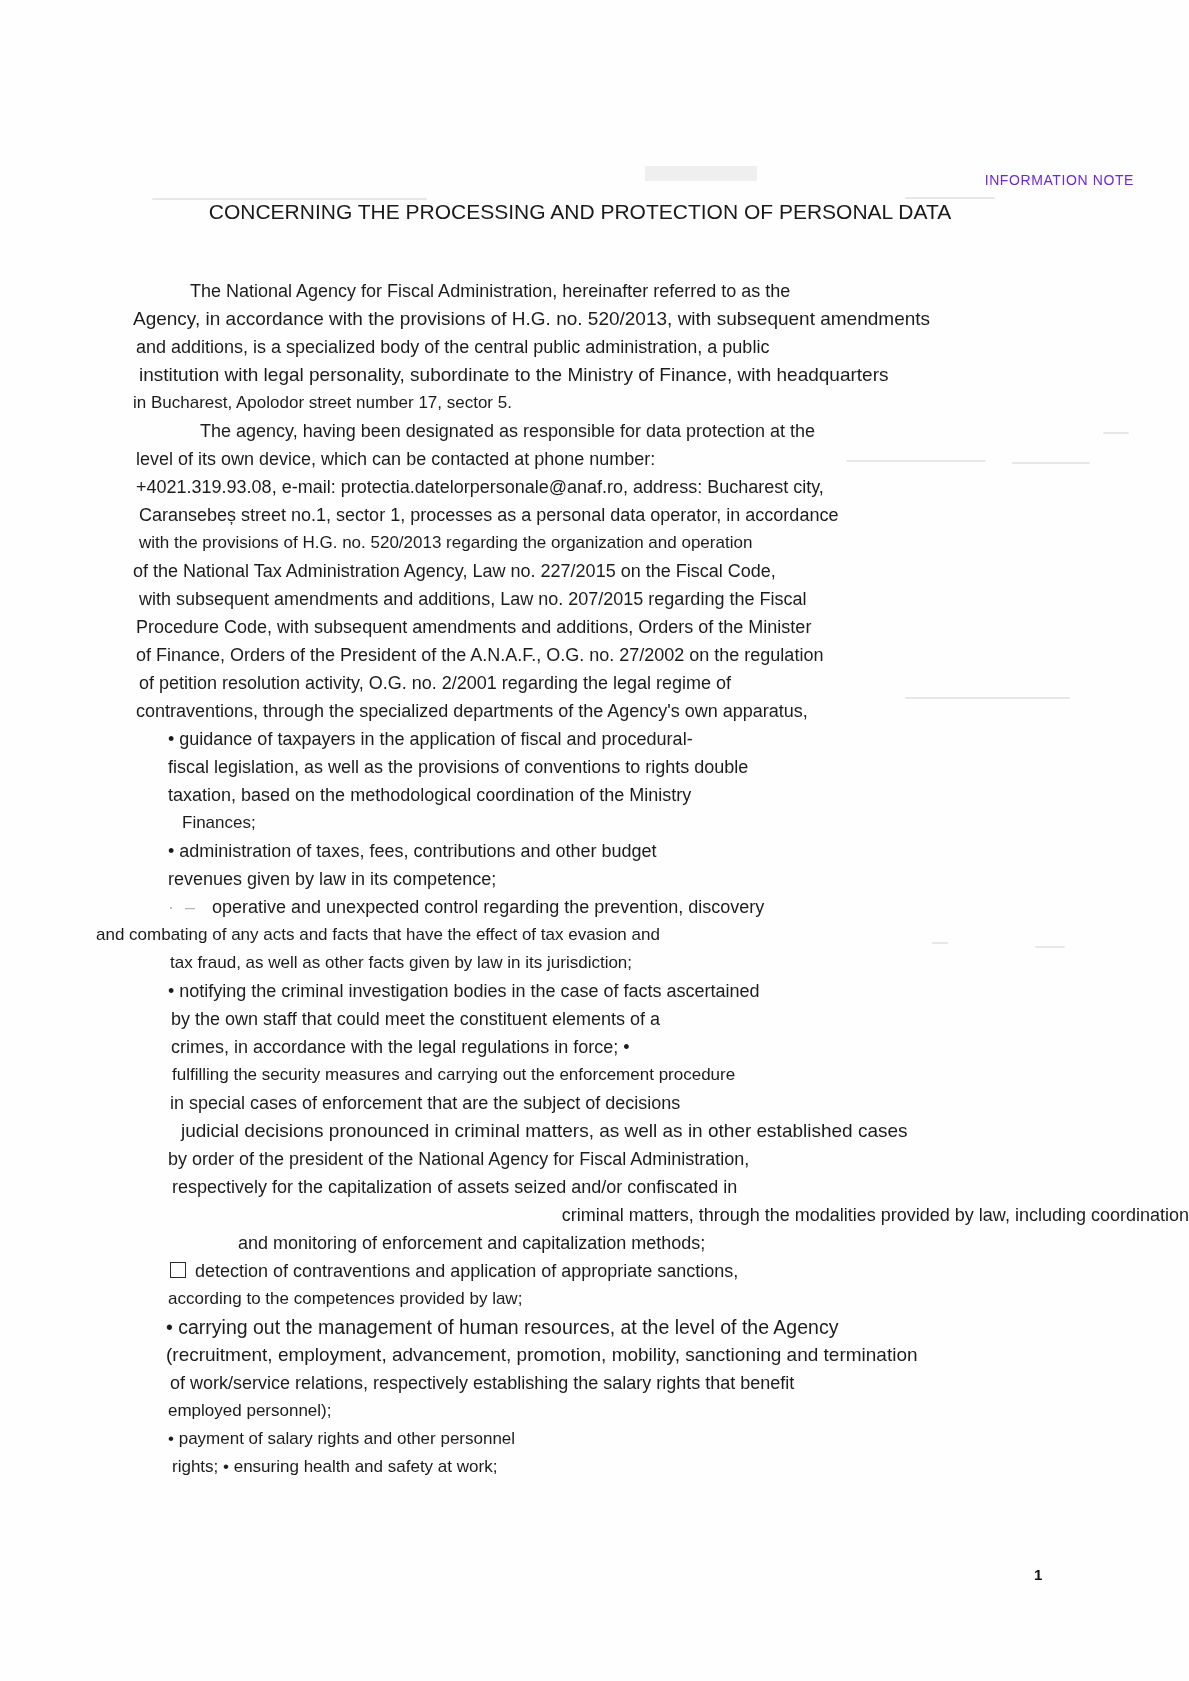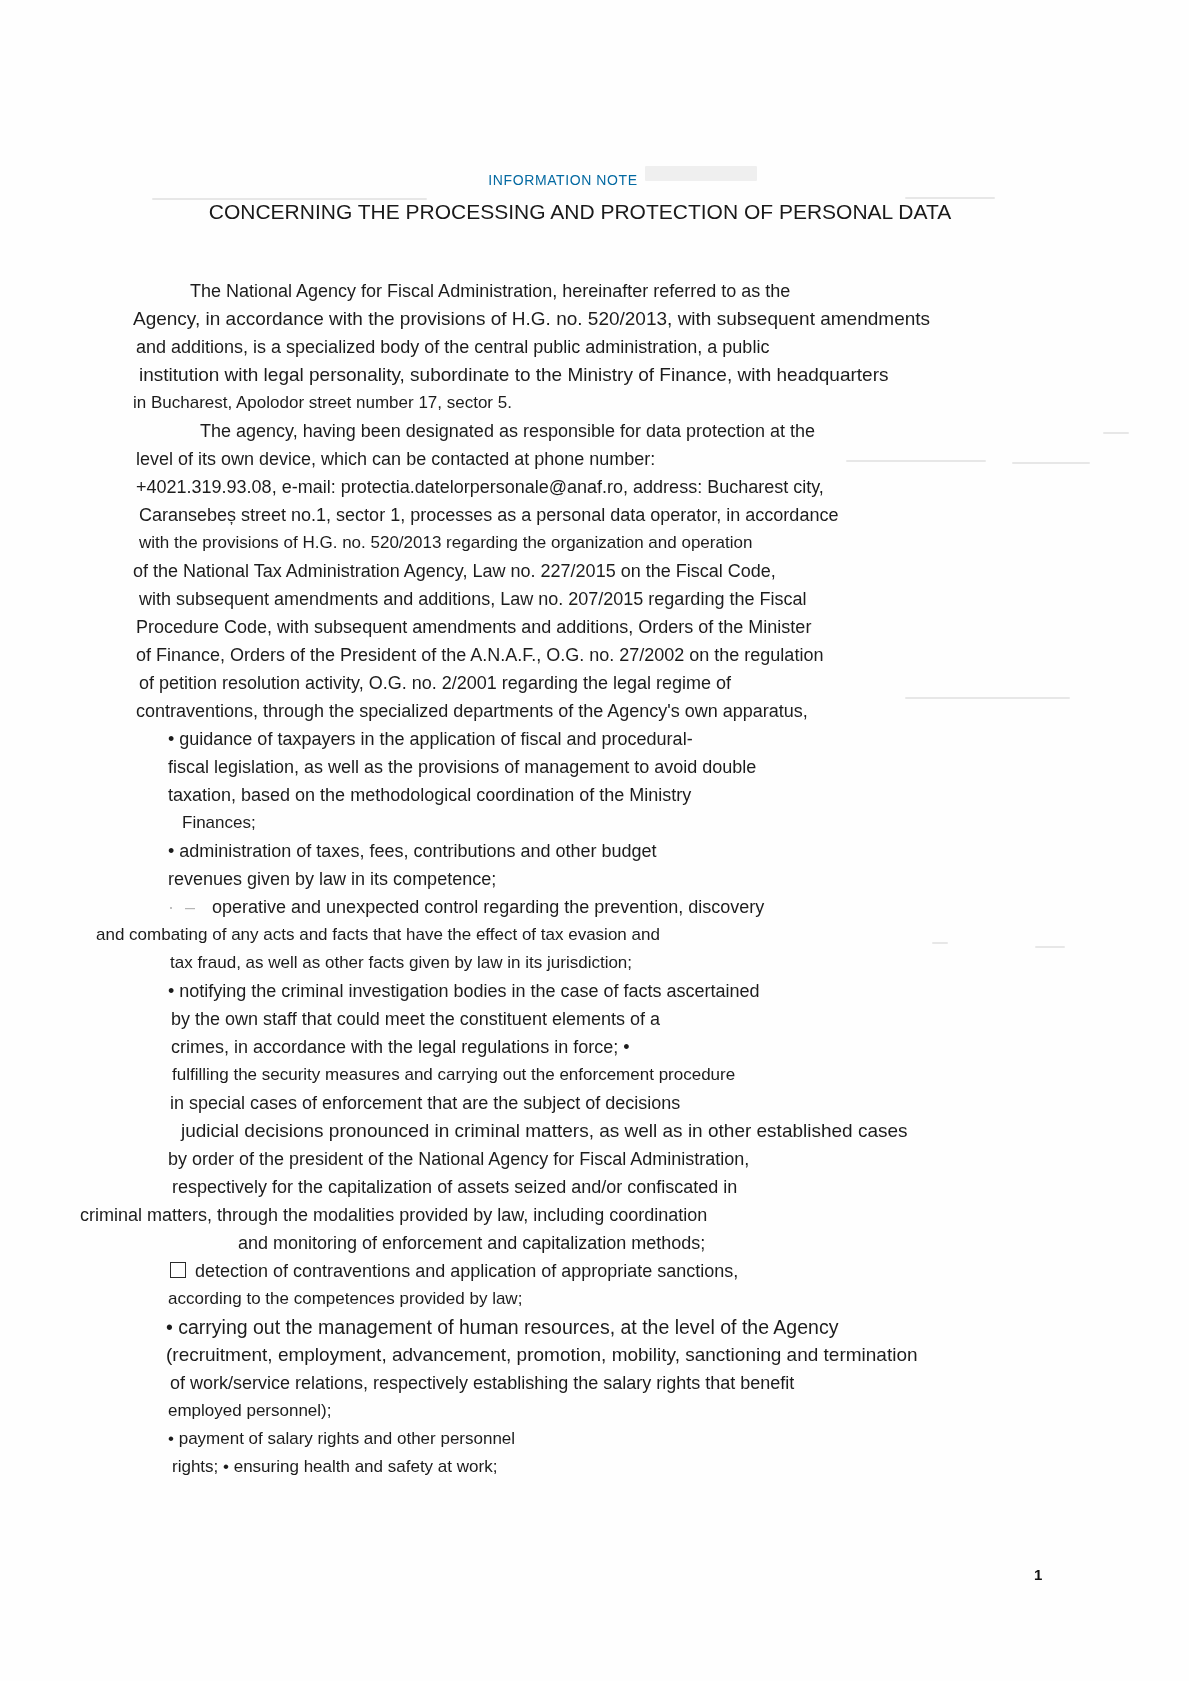--- a/index.html
+++ b/index.html
@@ -12,26 +12,26 @@
     width: 1189px;
     height: 1681px;
     background: #fefefe;
     font-family: "Liberation Sans", "DejaVu Sans", sans-serif;
     color: #1c1c1c;
     overflow: hidden;
   }
   .kicker {
     position: absolute;
     top: 172px;
-    left: 0;
+    left: 8px;
     width: 1126px;
-    text-align: center;
+    text-align: right;
     font-size: 14px;
     letter-spacing: 0.6px;
-    color: #0369a1;
+    color: #6d28d9;
     white-space: nowrap;
   }
   .main-title {
     position: absolute;
     top: 200px;
     left: 0;
     width: 1160px;
     text-align: center;
     font-size: 21px;
     color: #1a1a1a;
@@ -107,37 +107,37 @@
       <div class="line lg" style="margin-left: 136px;">+4021.319.93.08, e-mail: protectia.datelorpersonale@anaf.ro, address: Bucharest city,</div>
       <div class="line lg" style="margin-left: 139px;">Caransebeș street no.1, sector 1, processes as a personal data operator, in accordance</div>
       <div class="line md" style="margin-left: 139px;">with the provisions of H.G. no. 520/2013 regarding the organization and operation</div>
       <div class="line lg" style="margin-left: 133px;">of the National Tax Administration Agency, Law no. 227/2015 on the Fiscal Code,</div>
       <div class="line lg" style="margin-left: 139px;">with subsequent amendments and additions, Law no. 207/2015 regarding the Fiscal</div>
       <div class="line lg" style="margin-left: 136px;">Procedure Code, with subsequent amendments and additions, Orders of the Minister</div>
       <div class="line lg" style="margin-left: 136px;">of Finance, Orders of the President of the A.N.A.F., O.G. no. 27/2002 on the regulation</div>
       <div class="line lg" style="margin-left: 139px;">of petition resolution activity, O.G. no. 2/2001 regarding the legal regime of</div>
       <div class="line lg" style="margin-left: 136px;">contraventions, through the specialized departments of the Agency's own apparatus,</div>
       <div class="line lg" style="margin-left: 168px;">• guidance of taxpayers in the application of fiscal and procedural-</div>
-      <div class="line lg" style="margin-left: 168px;">fiscal legislation, as well as the provisions of management to avoid double</div>
+      <div class="line lg" style="margin-left: 168px;">fiscal legislation, as well as the provisions of conventions to rights double</div>
       <div class="line lg" style="margin-left: 168px;">taxation, based on the methodological coordination of the Ministry</div>
       <div class="line md" style="margin-left: 182px;">Finances;</div>
       <div class="line lg" style="margin-left: 168px;">• administration of taxes, fees, contributions and other budget</div>
       <div class="line lg" style="margin-left: 168px;">revenues given by law in its competence;</div>
       <div class="line lg" style="margin-left: 168px;"><span class="faint">· –</span>operative and unexpected control regarding the prevention, discovery</div>
       <div class="line md" style="margin-left: 96px;">and combating of any acts and facts that have the effect of tax evasion and</div>
       <div class="line md" style="margin-left: 170px;">tax fraud, as well as other facts given by law in its jurisdiction;</div>
       <div class="line lg" style="margin-left: 168px;">• notifying the criminal investigation bodies in the case of facts ascertained</div>
       <div class="line lg" style="margin-left: 171px;">by the own staff that could meet the constituent elements of a</div>
       <div class="line lg" style="margin-left: 171px;">crimes, in accordance with the legal regulations in force; •</div>
       <div class="line md" style="margin-left: 172px;">fulfilling the security measures and carrying out the enforcement procedure</div>
       <div class="line lg" style="margin-left: 170px;">in special cases of enforcement that are the subject of decisions</div>
       <div class="line sm" style="margin-left: 181px;">judicial decisions pronounced in criminal matters, as well as in other established cases</div>
       <div class="line lg" style="margin-left: 168px;">by order of the president of the National Agency for Fiscal Administration,</div>
       <div class="line lg" style="margin-left: 172px;">respectively for the capitalization of assets seized and/or confiscated in</div>
-      <div class="line lg" style="margin-left: 80px;">criminal matters, through the modalities provided by law, including coordination</div>
+      <div class="line lg" style="margin-left: 80px; text-align: right;">criminal matters, through the modalities provided by law, including coordination</div>
       <div class="line lg" style="margin-left: 238px;">and monitoring of enforcement and capitalization methods;</div>
       <div class="line lg" style="margin-left: 170px;"><span class="checkbox"></span>detection of contraventions and application of appropriate sanctions,</div>
       <div class="line md" style="margin-left: 168px;">according to the competences provided by law;</div>
       <div class="line xl" style="margin-left: 166px;">• carrying out the management of human resources, at the level of the Agency</div>
       <div class="line sm" style="margin-left: 166px;">(recruitment, employment, advancement, promotion, mobility, sanctioning and termination</div>
       <div class="line lg" style="margin-left: 170px;">of work/service relations, respectively establishing the salary rights that benefit</div>
       <div class="line md" style="margin-left: 168px;">employed personnel);</div>
       <div class="line md" style="margin-left: 168px;">• payment of salary rights and other personnel</div>
       <div class="line md" style="margin-left: 172px;">rights; • ensuring health and safety at work;</div>
     </div>

